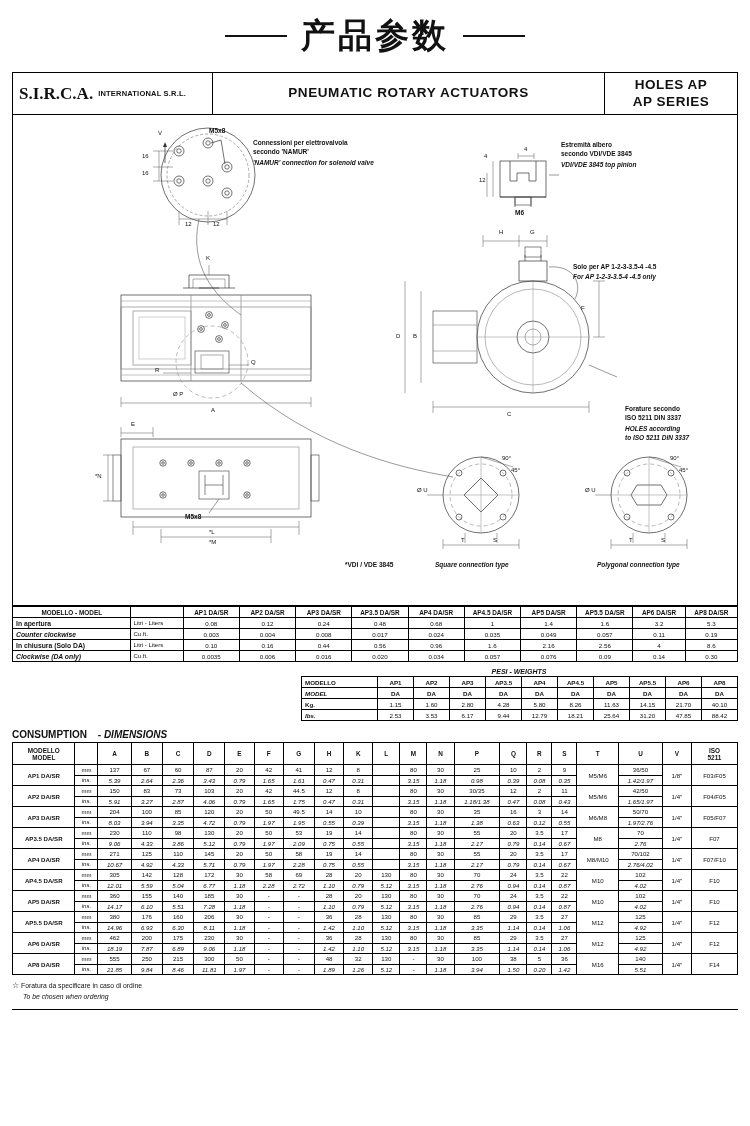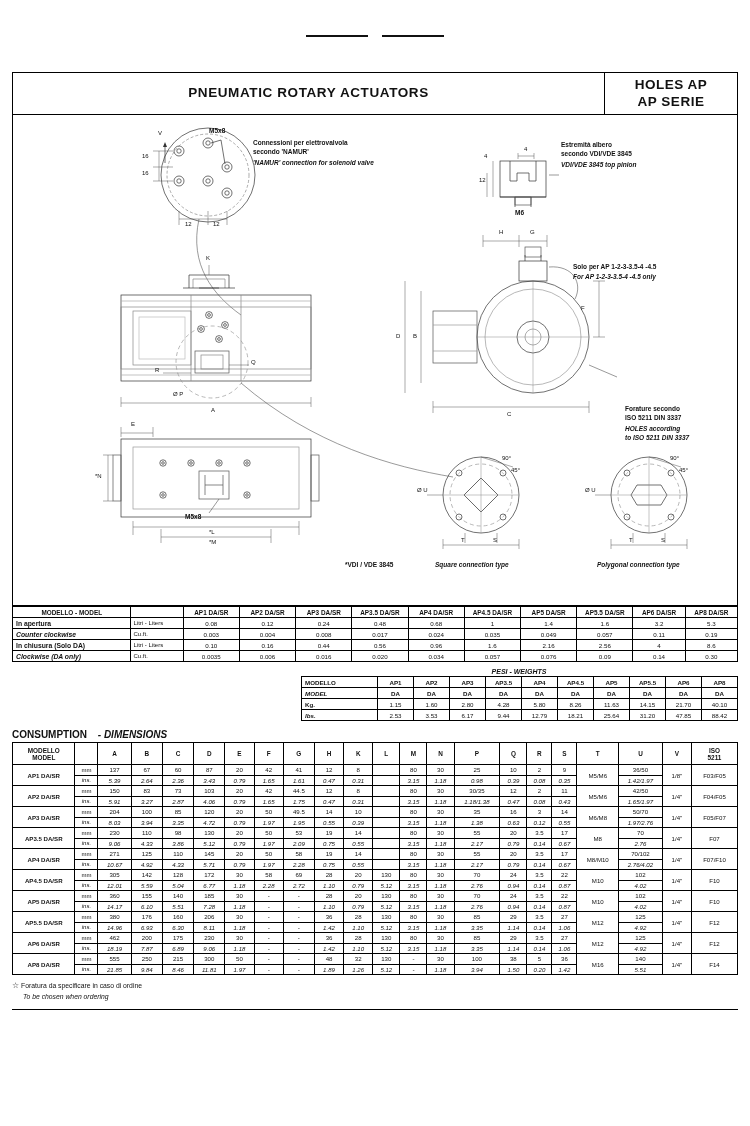--- a/index.html
+++ b/index.html
@@ -119,30 +119,35 @@
 
   .bottom-rule { margin:8px 12px 0; border-top:1px solid #000; }
 </style>
 </head>
 <body>
 
 <div class="page">
 
   <div class="page-title-wrap">
     <div class="title-rule"></div>
+    <div class="page-title">产品参数</div>
     <div class="title-rule"></div>
   </div>
 
   <div class="top-band">
+    <div class="brand-cell">
+      <div class="brand-logo">S.I.R.C.A.</div>
+      <div class="brand-sub">INTERNATIONAL S.R.L.</div>
+    </div>
     <div class="mid-cell">
       <div class="l2">PNEUMATIC ROTARY ACTUATORS</div>
     </div>
     <div class="right-cell">
       <div>HOLES AP</div>
-      <div>AP SERIE</div>
+      <div>AP SERIES</div>
     </div>
   </div>
 
   <div class="drawing">
 
     <svg width="726" height="490" viewBox="0 0 726 490">
       <g fill="none" stroke="#333" stroke-width="0.7">
 
         <circle cx="195" cy="60" r="47" stroke="#333"></circle>
         <circle cx="195" cy="60" r="41" stroke="#888" stroke-dasharray="3 2"></circle>

